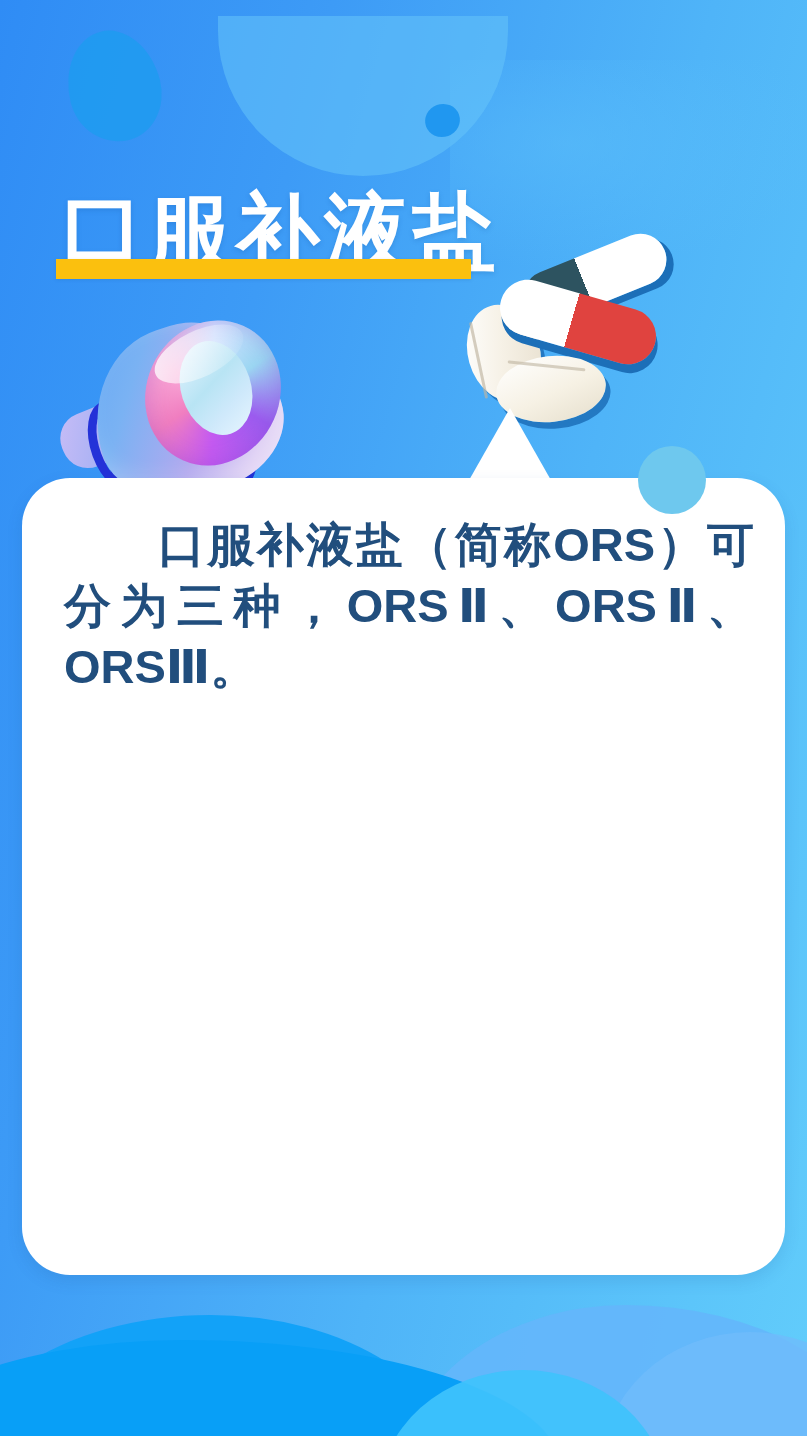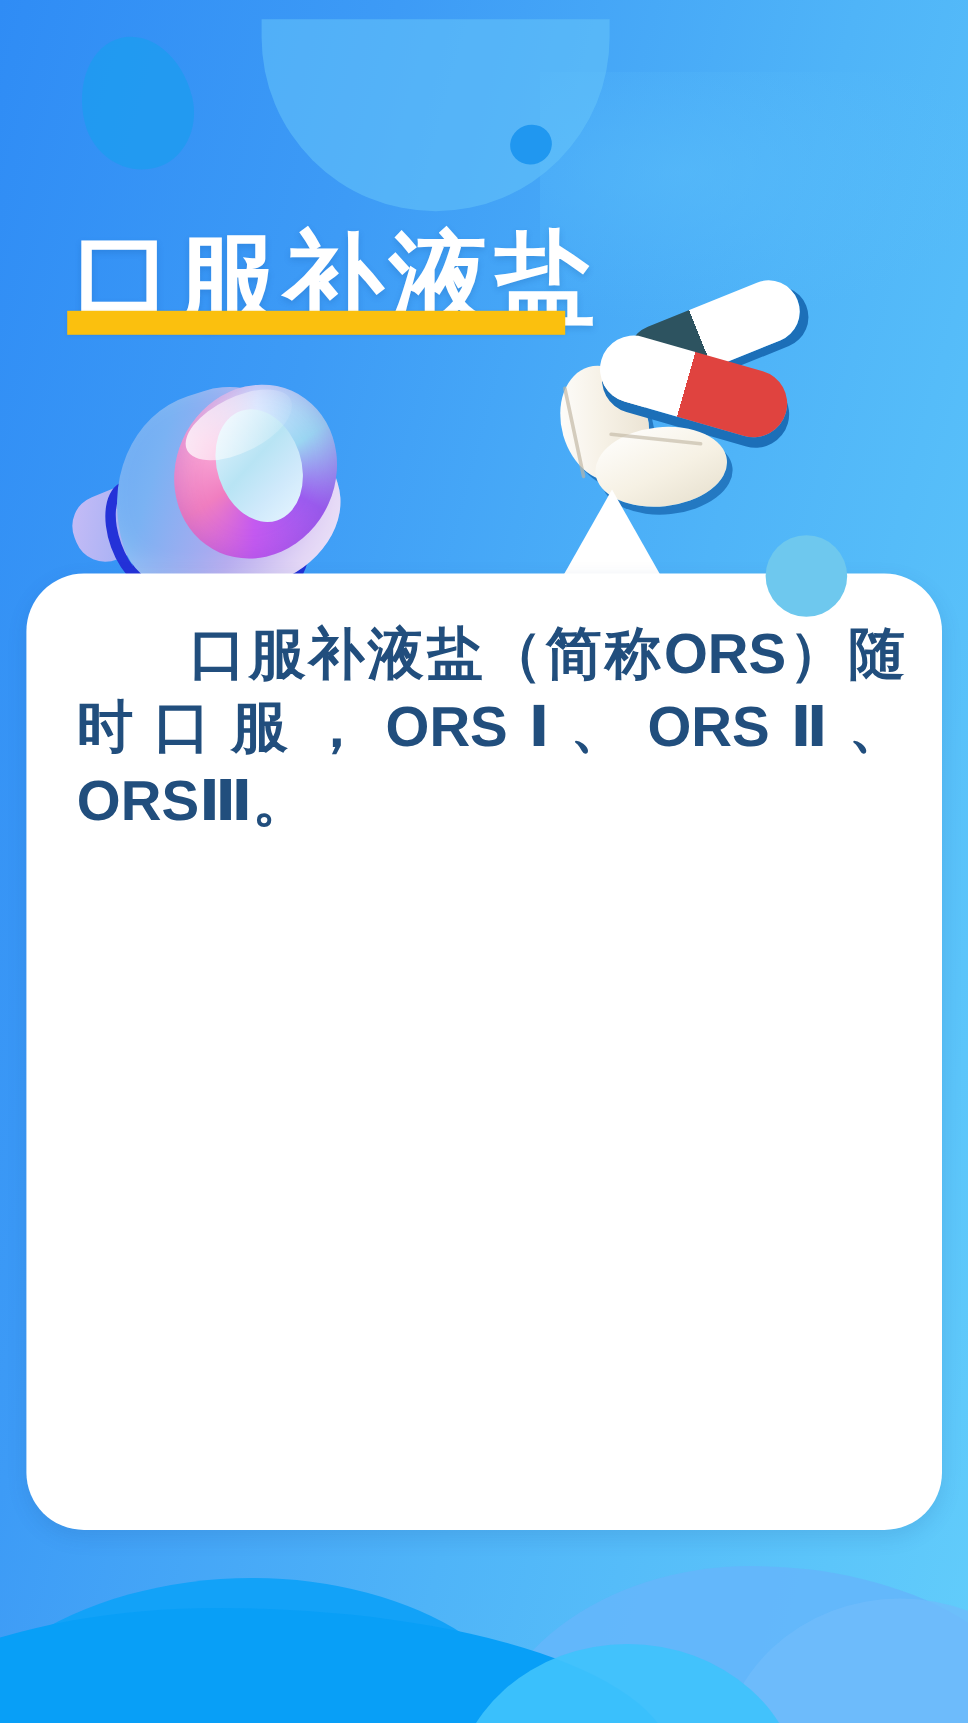--- a/index.html
+++ b/index.html
@@ -220,21 +220,21 @@
   <div class="pills">
     <div class="pill tab-left"></div>
     <div class="pill cap-teal"></div>
     <div class="pill cap-red"></div>
     <div class="pill tab-front"></div>
   </div>
 
   <div class="card-pointer"></div>
   <div class="card">
     <div class="body-text">
-      <p class="para">口服补液盐（简称ORS）随时口服，ORSⅠ、ORSⅡ、ORSⅢ。</p>
+      <p class="para">口服补液盐（简称ORS）可分为三种，ORSⅡ、ORSⅡ、ORSⅢ。</p>
     </div>
   </div>
   <div class="card-circle"></div>
 
   <div class="deco blob-bot-c"></div>
   <div class="deco blob-bot-e"></div>
   <div class="deco blob-bot-a"></div>
   <div class="deco blob-bot-b"></div>
   <div class="deco blob-bot-d"></div>
 

